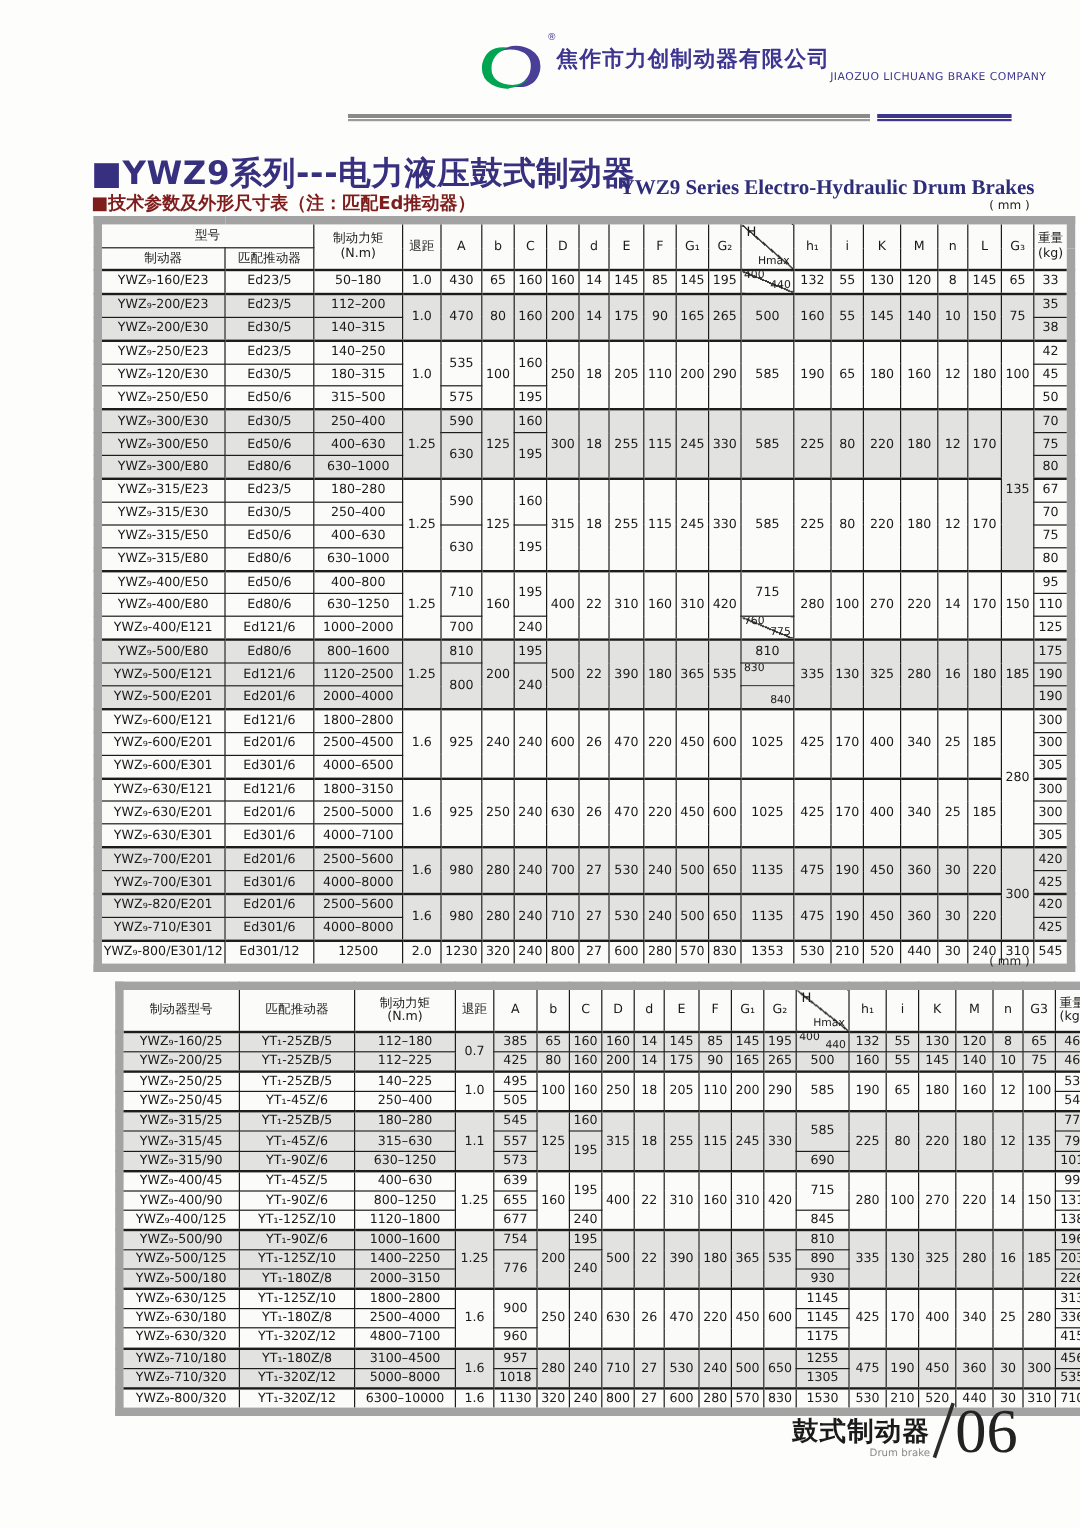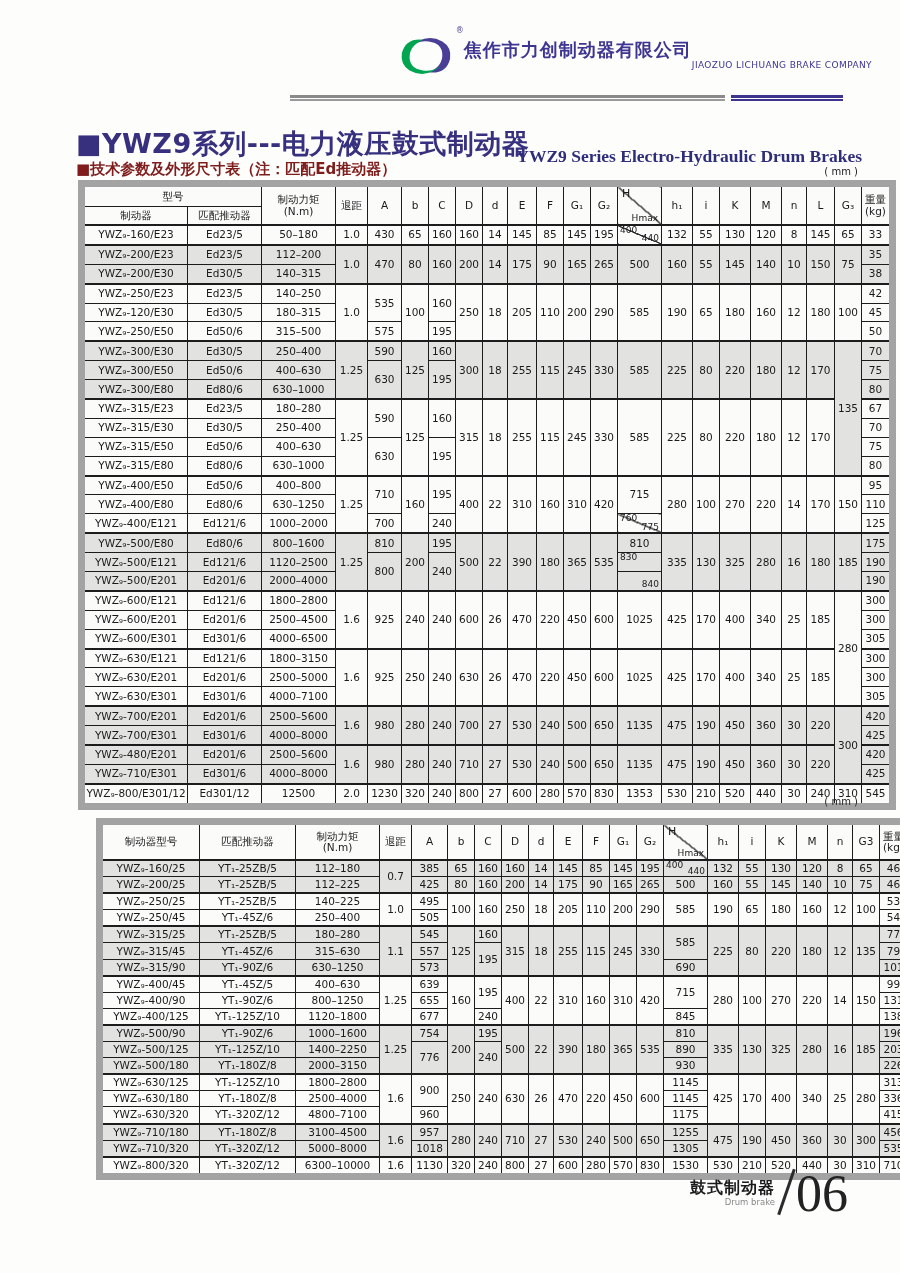--- a/index.html
+++ b/index.html
@@ -45,21 +45,21 @@
   td.diag,th.diag{position:relative;
      background-image:linear-gradient(to right top,transparent calc(50% - .7px),#333 calc(50% - .7px),#333 calc(50% + .7px),transparent calc(50% + .7px));}
   .d1{position:absolute;left:2px;top:0;font-size:9px;}
   .d2{position:absolute;right:2px;bottom:0;font-size:9px;}
   th.diag .d1{font-size:11px;top:1px;left:4px;}
   th.diag .d2{font-size:9px;right:3px;bottom:1px;}
 
   
   .footer{position:absolute;top:1168px;right:52px;display:flex;align-items:flex-start;}
   .footer .labels{text-align:right;margin-top:10px;}
-  .footer .cn{font-size:16px;font-weight:bold;color:#1a1a1a;letter-spacing:1px;}
+  .footer .cn{font-size:22px;font-weight:bold;color:#1a1a1a;letter-spacing:1px;}
   .footer .en{font-size:8.5px;color:#888;margin-top:-2px;}
   .footer .slash{width:3px;height:48px;background:#2b2b2b;transform:rotate(19deg);margin:0 8px 0 10px;}
   .footer .pagenum{font-family:"Liberation Serif","DejaVu Serif",serif;font-size:52px;line-height:1;color:#222;}
 </style>
 </head>
 <body>
 
 <div class="page">
 
   <div class="logo-block">
@@ -487,21 +487,21 @@
           <td rowspan="4">300</td>
           <td>420</td>
         </tr>
         <tr class="shade">
           <td>YWZ₉-700/E301</td>
           <td>Ed301/6</td>
           <td>4000–8000</td>
           <td>425</td>
         </tr>
         <tr class="shade sep">
-          <td>YWZ₉-480/E201</td>
+          <td>YWZ₉-820/E201</td>
           <td>Ed201/6</td>
           <td>2500–5600</td>
           <td rowspan="2">1.6</td>
           <td rowspan="2">980</td>
           <td rowspan="2">280</td>
           <td rowspan="2">240</td>
           <td rowspan="2">710</td>
           <td rowspan="2">27</td>
           <td rowspan="2">530</td>
           <td rowspan="2">240</td>

